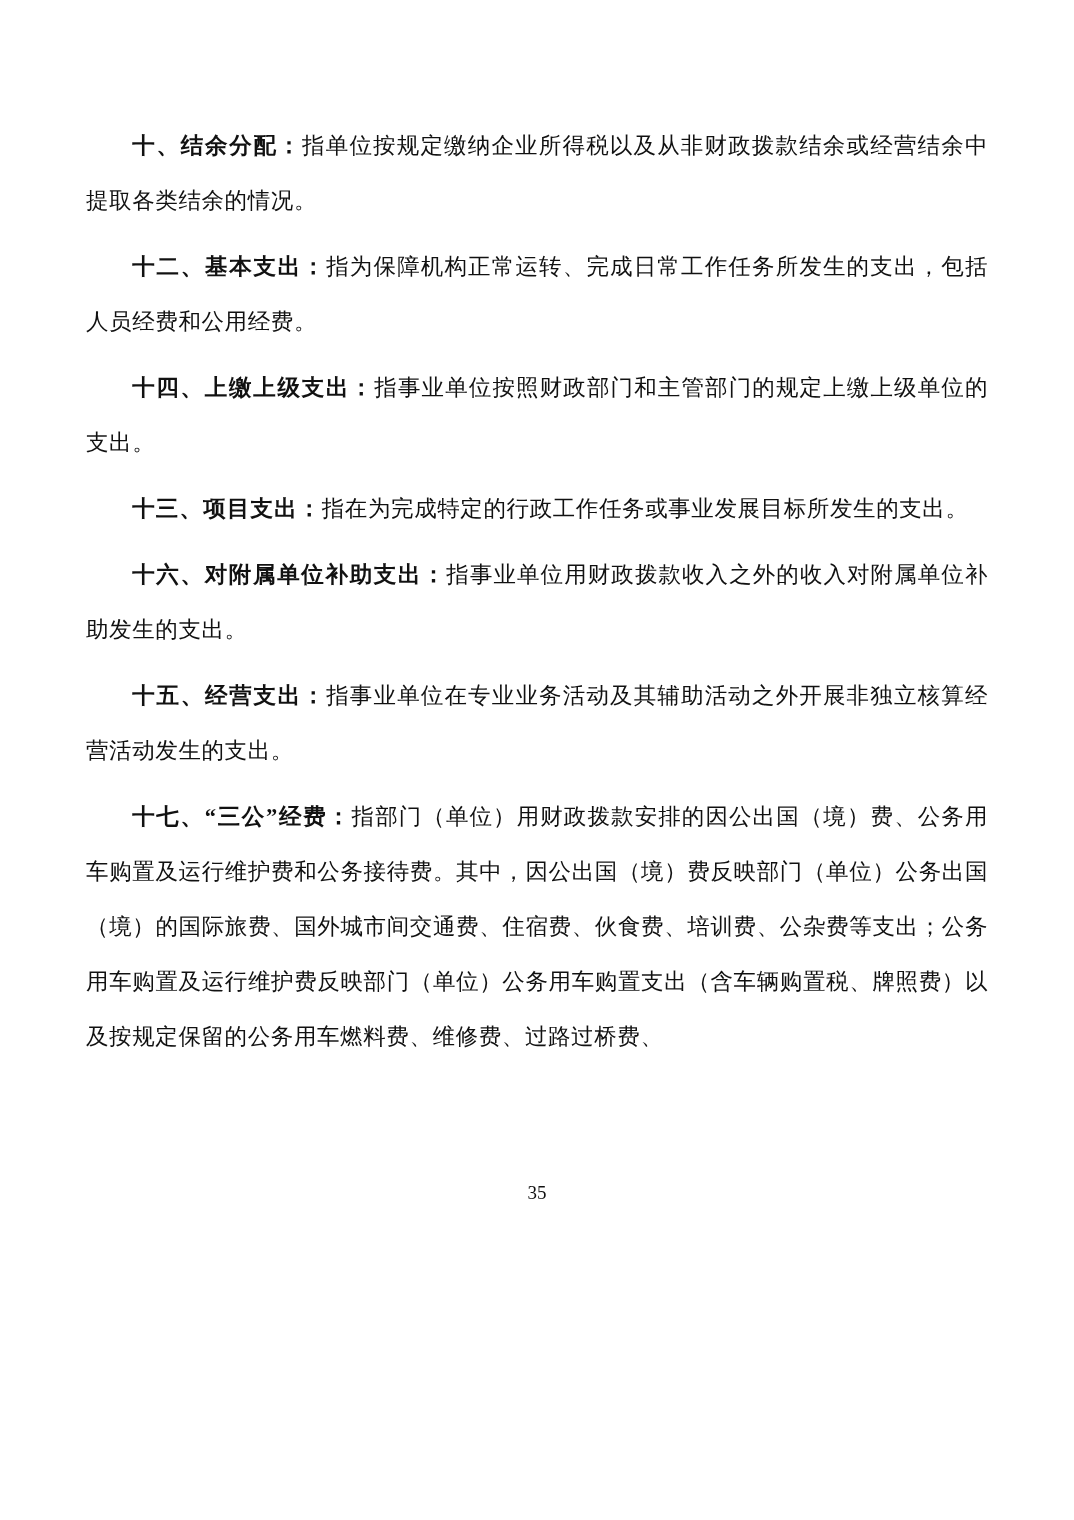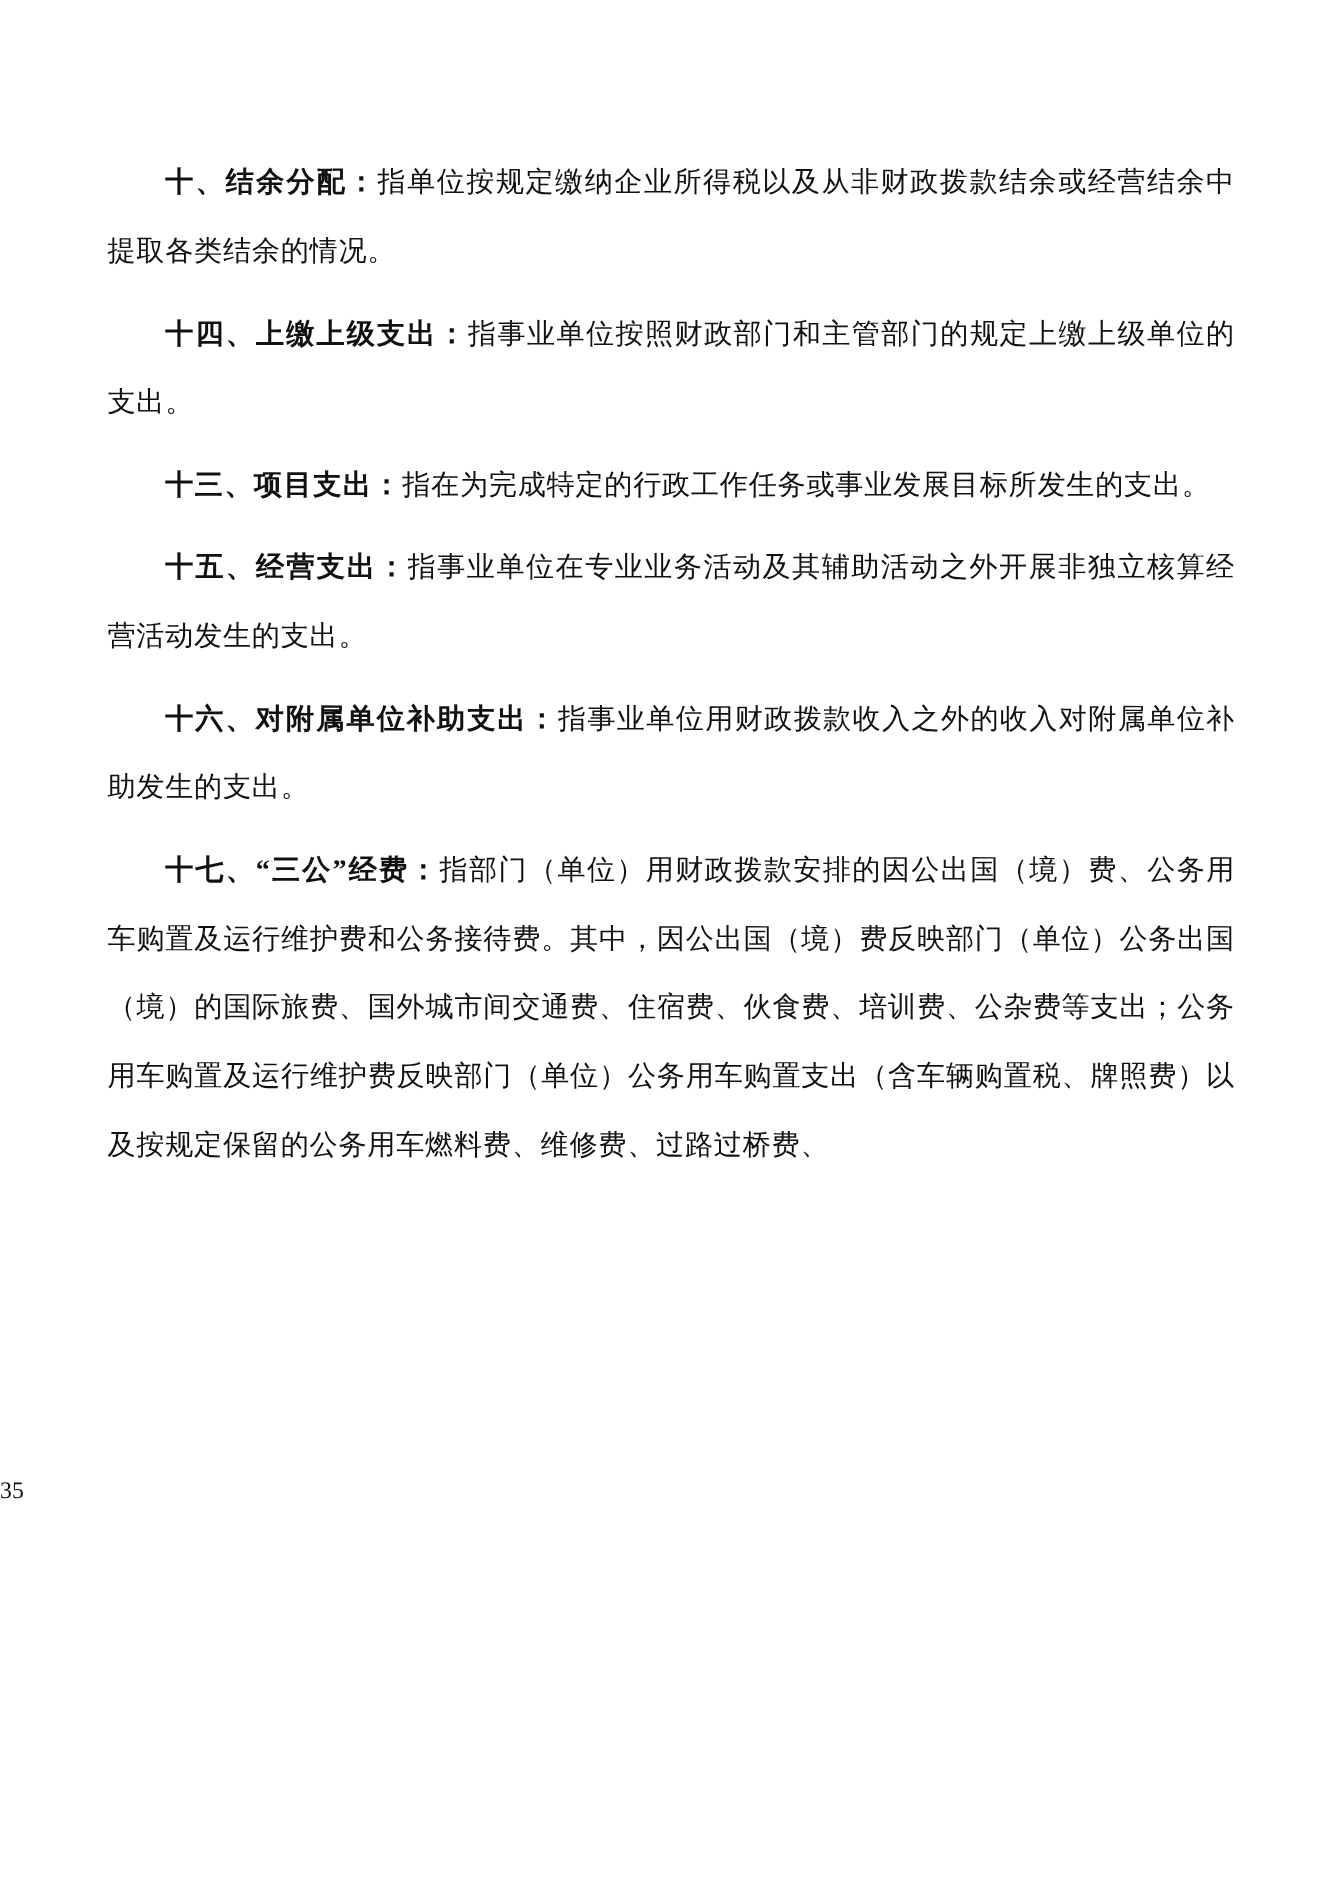--- a/index.html
+++ b/index.html
@@ -36,51 +36,54 @@
     letter-spacing: 1.2px;
   }
   .para .body {
     font-weight: normal;
   }
   .pagenum {
     position: absolute;
     left: 0;
     right: 0;
     bottom: 76px;
-    text-align: left;
+    text-align: center;
     font-size: 19px;
     font-family: "Liberation Serif", "DejaVu Serif", serif;
     color: #111111;
   }
 </style>
 </head>
 <body>
 
 <div class="page">
 
   <p class="para">
     <span class="lead">十、结余分配：</span><span class="body">指单位按规定缴纳企业所得税以及从非财政拨款结余或经营结余中提取各类结余的情况。</span>
   </p>
 
 
+  <p class="para">
+    <span class="lead">十二、基本支出：</span><span class="body">指为保障机构正常运转、完成日常工作任务所发生的支出，包括人员经费和公用经费。</span>
+  </p>
 
   <p class="para">
     <span class="lead">十四、上缴上级支出：</span><span class="body">指事业单位按照财政部门和主管部门的规定上缴上级单位的支出。</span>
   </p>
 
   <p class="para">
     <span class="lead">十三、项目支出：</span><span class="body">指在为完成特定的行政工作任务或事业发展目标所发生的支出。</span>
   </p>
 
   <p class="para">
-    <span class="lead">十五、经营支出：</span><span class="body">指事业单位在专业业务活动及其辅助活动之外开展非独立核算经营活动发生的支出。</span>
+    <span class="lead">十六、对附属单位补助支出：</span><span class="body">指事业单位用财政拨款收入之外的收入对附属单位补助发生的支出。</span>
   </p>
 
   <p class="para">
-    <span class="lead">十六、对附属单位补助支出：</span><span class="body">指事业单位用财政拨款收入之外的收入对附属单位补助发生的支出。</span>
+    <span class="lead">十五、经营支出：</span><span class="body">指事业单位在专业业务活动及其辅助活动之外开展非独立核算经营活动发生的支出。</span>
   </p>
 
   <p class="para">
     <span class="lead">十七、“三公”经费：</span><span class="body">指部门（单位）用财政拨款安排的因公出国（境）费、公务用车购置及运行维护费和公务接待费。其中，因公出国（境）费反映部门（单位）公务出国（境）的国际旅费、国外城市间交通费、住宿费、伙食费、培训费、公杂费等支出；公务用车购置及运行维护费反映部门（单位）公务用车购置支出（含车辆购置税、牌照费）以及按规定保留的公务用车燃料费、维修费、过路过桥费、</span>
   </p>
 
   <div class="pagenum">35</div>
 </div>
 
 </body></html>

